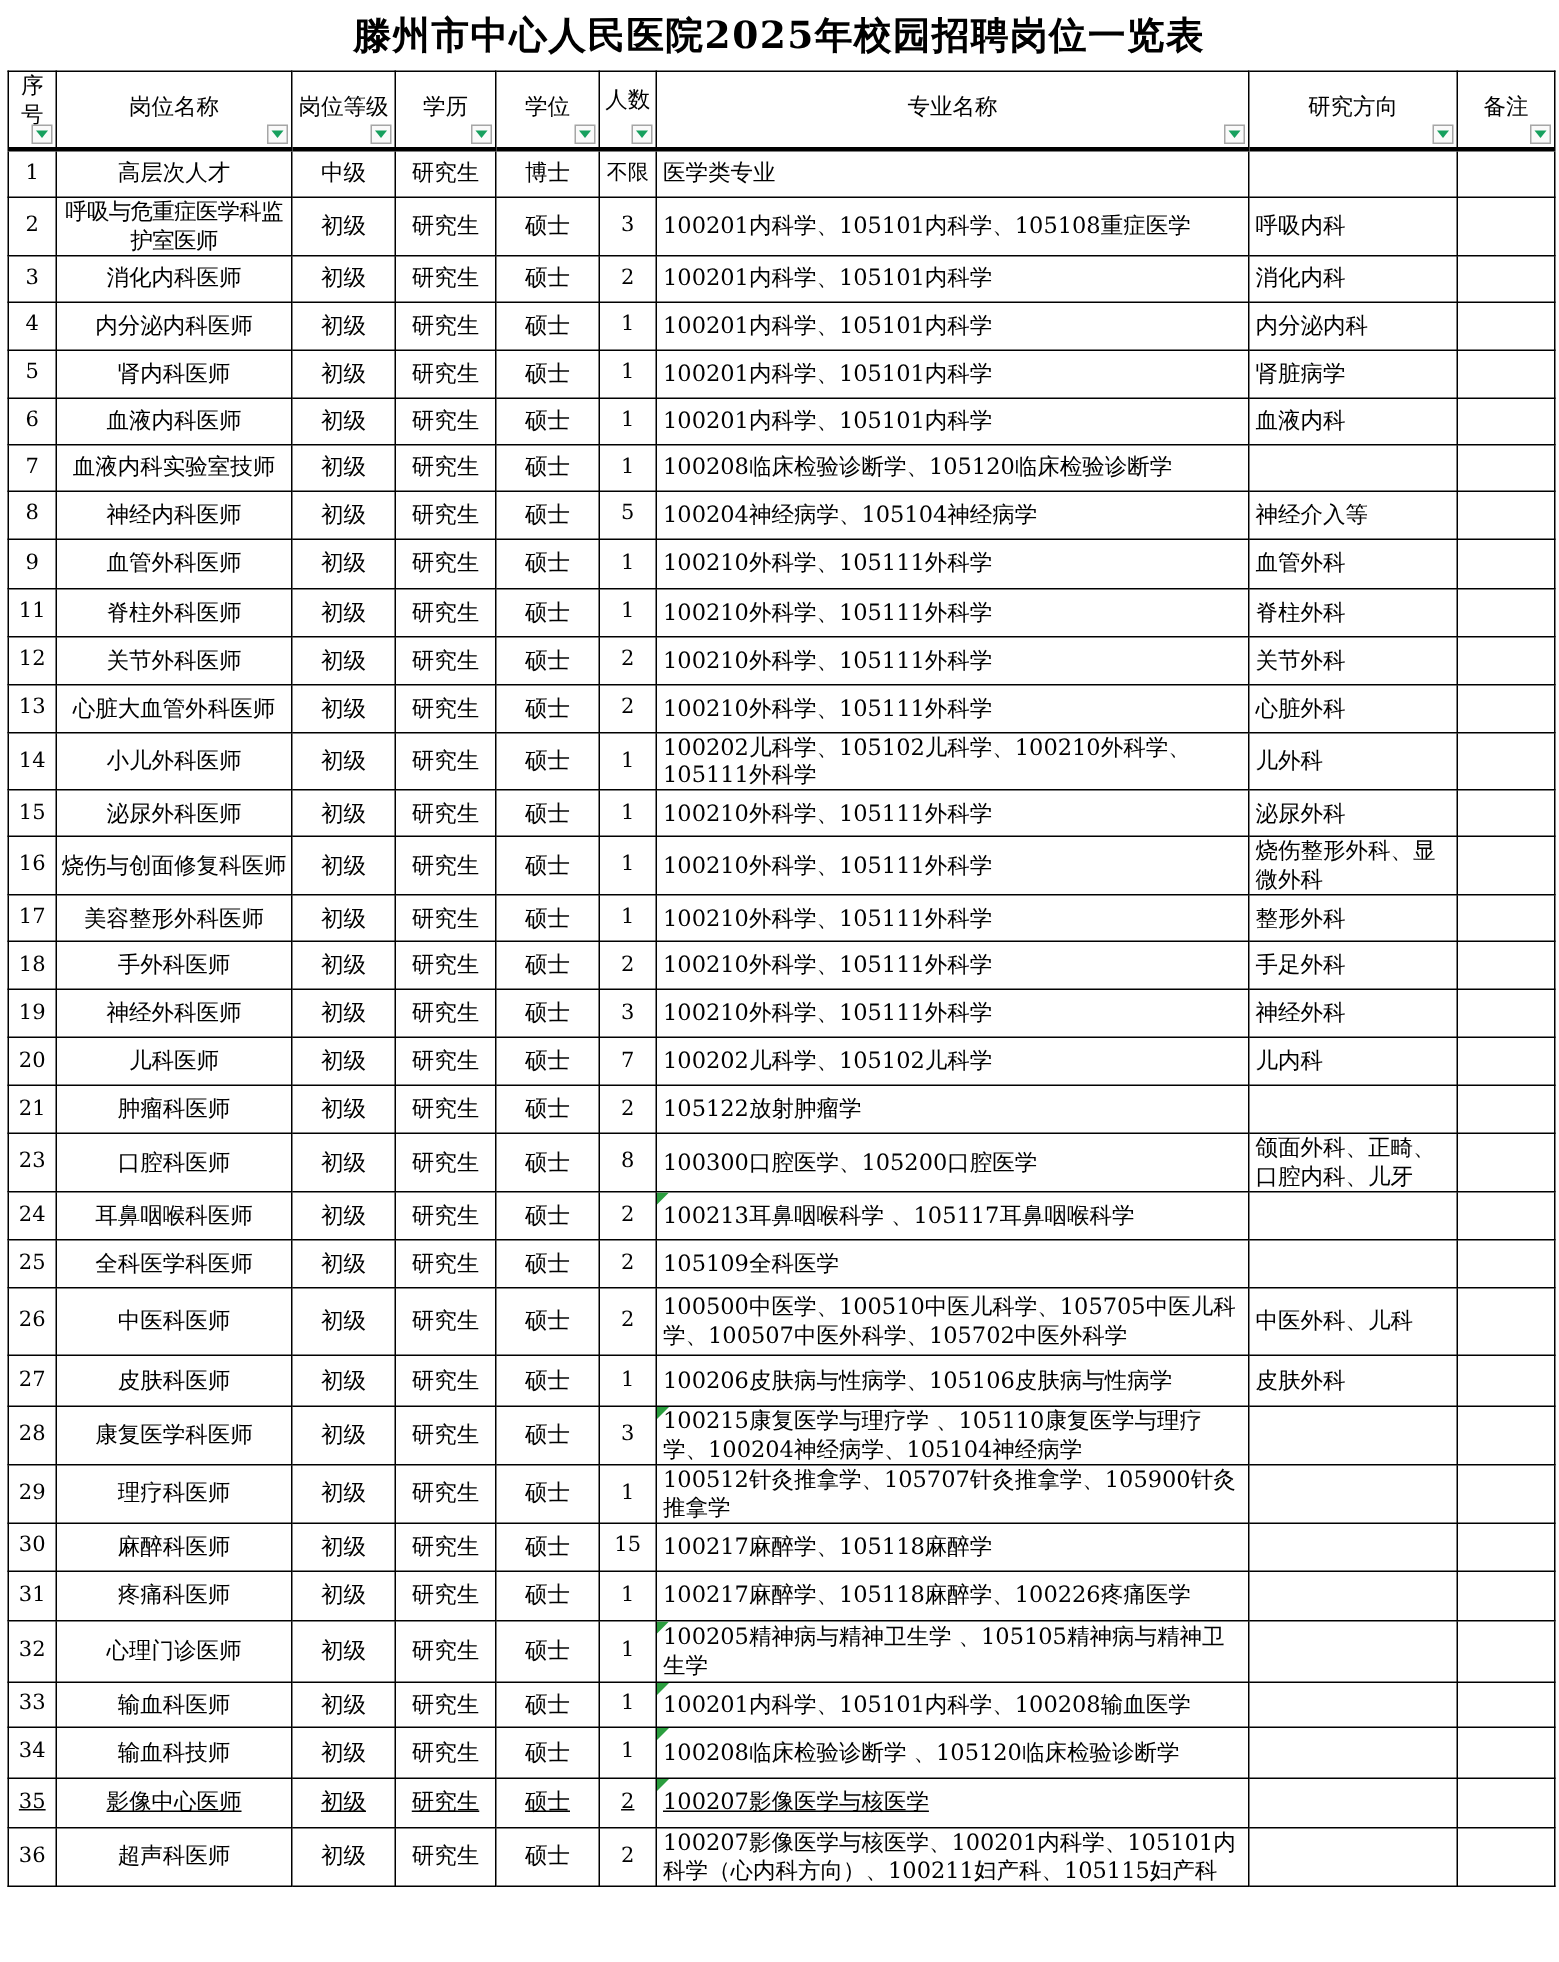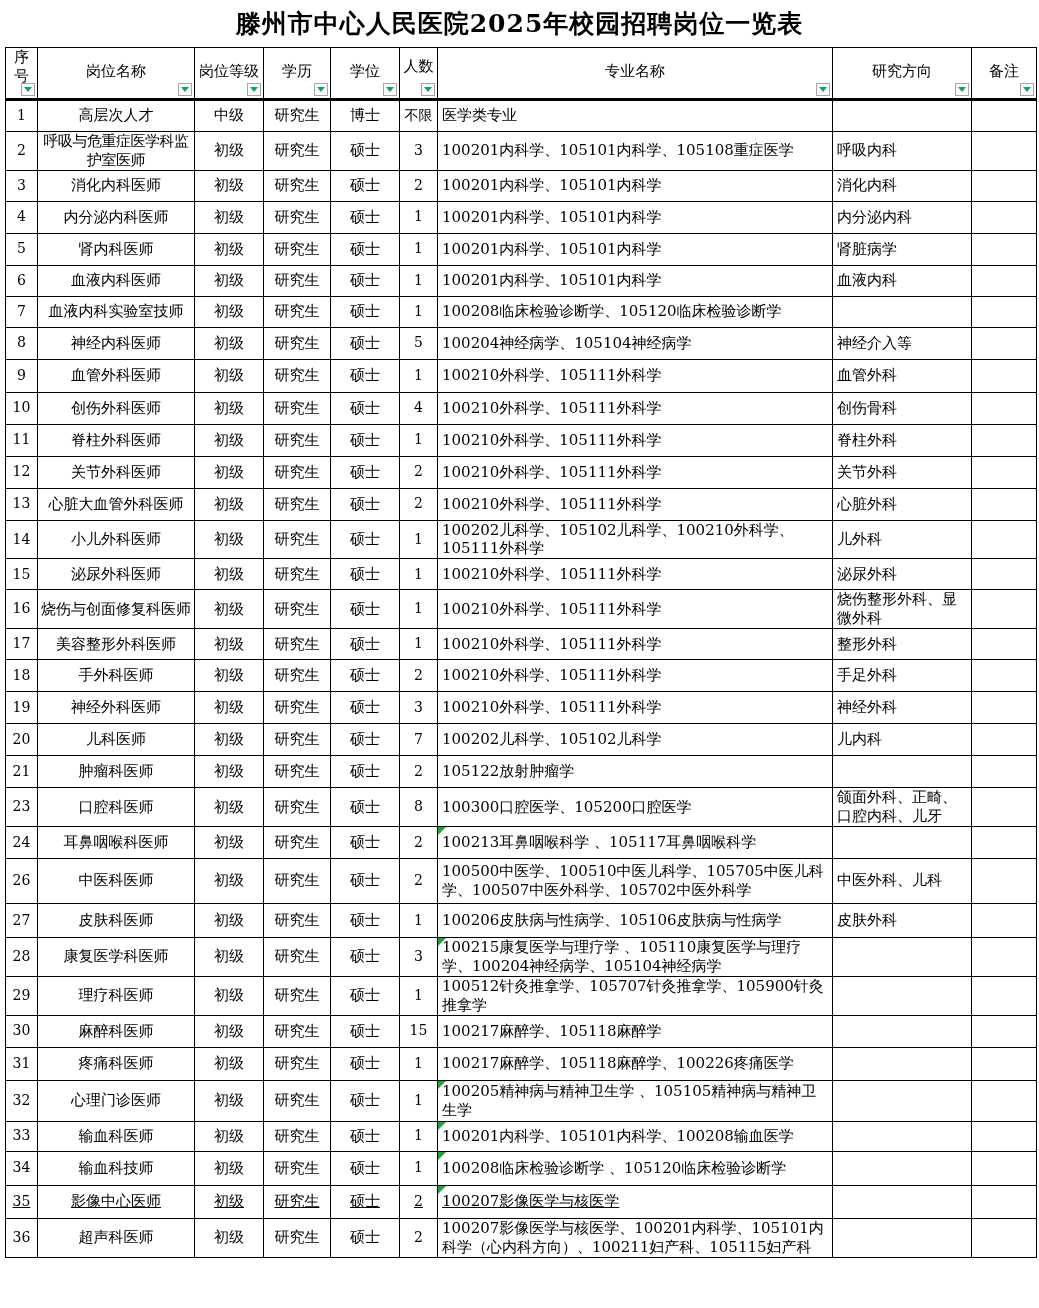--- a/index.html
+++ b/index.html
@@ -200,31 +200,20 @@
         <td class="c-position"><span>血管外科医师</span></td>
         <td class="c-level"><span>初级</span></td>
         <td class="c-education"><span>研究生</span></td>
         <td class="c-degree"><span>硕士</span></td>
         <td class="c-count"><span>1</span></td>
         <td class="c-major"><span>100210外科学、105111外科学</span></td>
         <td class="c-direction"><span>血管外科</span></td>
         <td class="c-remark"><span></span></td>
       </tr>
       <tr style="height: 32px;">
-        <td class="c-no"><span>10</span></td>
-        <td class="c-position"><span>创伤外科医师</span></td>
-        <td class="c-level"><span>初级</span></td>
-        <td class="c-education"><span>研究生</span></td>
-        <td class="c-degree"><span>硕士</span></td>
-        <td class="c-count"><span>4</span></td>
-        <td class="c-major"><span>100210外科学、105111外科学</span></td>
-        <td class="c-direction"><span>创伤骨科</span></td>
-        <td class="c-remark"><span></span></td>
-      </tr>
-      <tr style="height: 32px;">
         <td class="c-no"><span>11</span></td>
         <td class="c-position"><span>脊柱外科医师</span></td>
         <td class="c-level"><span>初级</span></td>
         <td class="c-education"><span>研究生</span></td>
         <td class="c-degree"><span>硕士</span></td>
         <td class="c-count"><span>1</span></td>
         <td class="c-major"><span>100210外科学、105111外科学</span></td>
         <td class="c-direction"><span>脊柱外科</span></td>
         <td class="c-remark"><span></span></td>
       </tr>
@@ -350,20 +339,31 @@
         <td class="c-remark"><span></span></td>
       </tr>
       <tr style="height: 32px; margin-top: 28px;">
         <td class="c-no"><span>24</span></td>
         <td class="c-position"><span>耳鼻咽喉科医师</span></td>
         <td class="c-level"><span>初级</span></td>
         <td class="c-education"><span>研究生</span></td>
         <td class="c-degree"><span>硕士</span></td>
         <td class="c-count"><span>2</span></td>
         <td class="c-major"><span class="corner-marker"></span><span>100213耳鼻咽喉科学 、105117耳鼻咽喉科学</span></td>
+        <td class="c-direction"><span></span></td>
+        <td class="c-remark"><span></span></td>
+      </tr>
+      <tr style="height: 32px;">
+        <td class="c-no"><span>25</span></td>
+        <td class="c-position"><span>全科医学科医师</span></td>
+        <td class="c-level"><span>初级</span></td>
+        <td class="c-education"><span>研究生</span></td>
+        <td class="c-degree"><span>硕士</span></td>
+        <td class="c-count"><span>2</span></td>
+        <td class="c-major"><span>105109全科医学</span></td>
         <td class="c-direction"><span></span></td>
         <td class="c-remark"><span></span></td>
       </tr>
       <tr style="height: 45px;">
         <td class="c-no"><span>26</span></td>
         <td class="c-position"><span>中医科医师</span></td>
         <td class="c-level"><span>初级</span></td>
         <td class="c-education"><span>研究生</span></td>
         <td class="c-degree"><span>硕士</span></td>
         <td class="c-count"><span>2</span></td>

